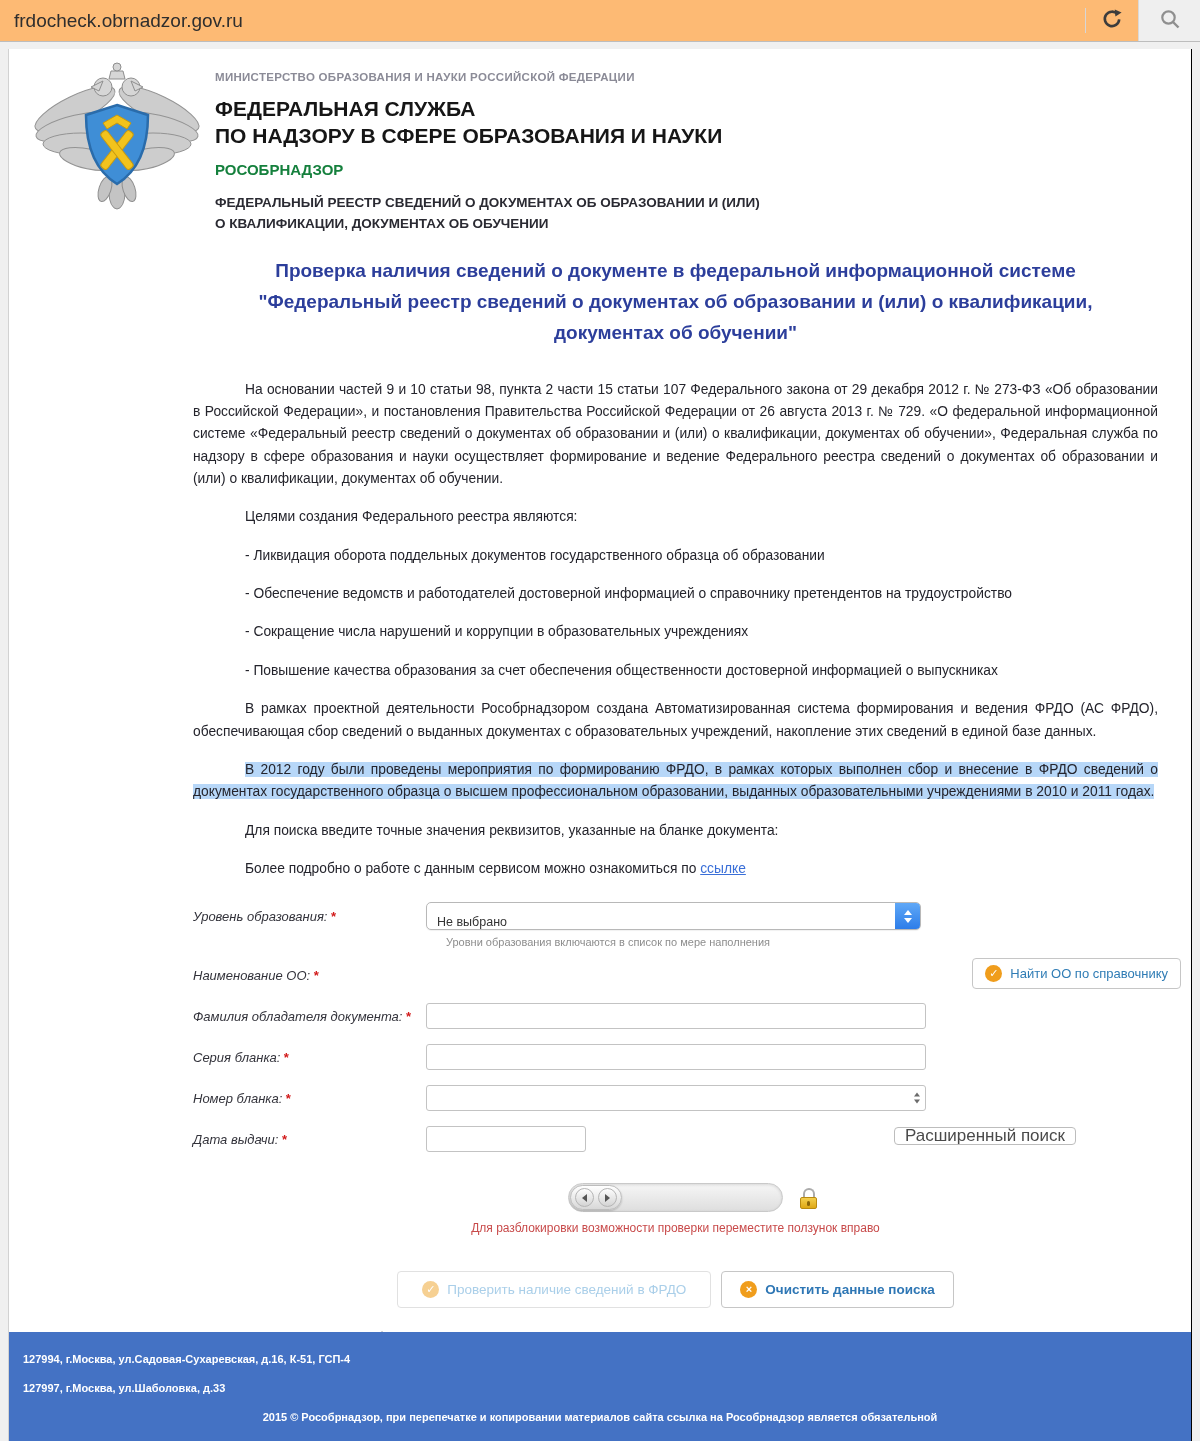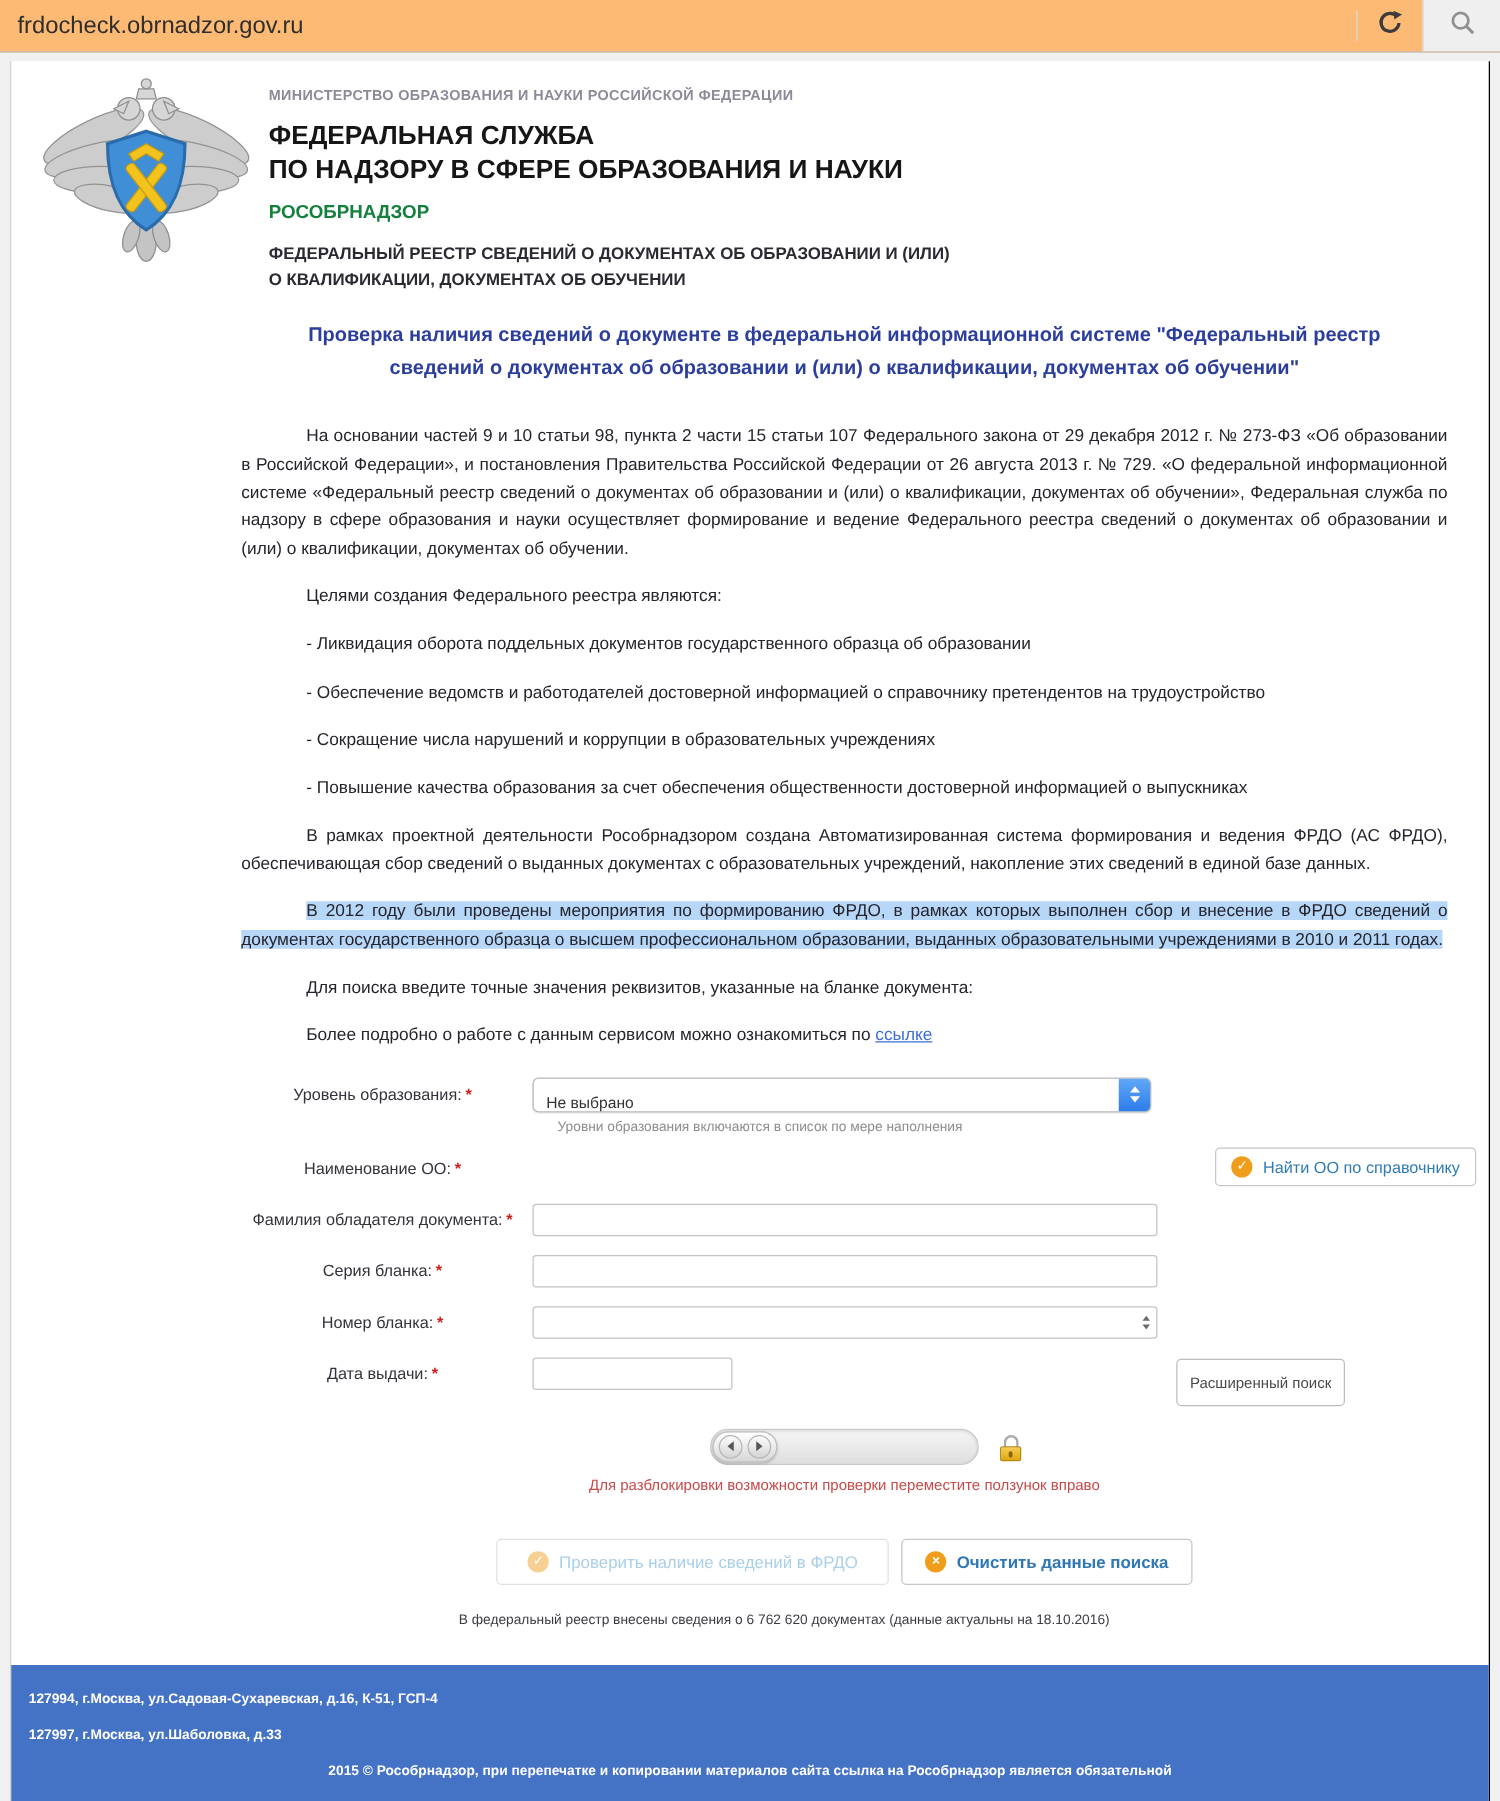--- a/index.html
+++ b/index.html
@@ -35,35 +35,35 @@
   .header-text { margin-left:10px; padding-top:14px; }
   .ministry { color:#8b8b97; font-size:11.5px; font-weight:bold; letter-spacing:.3px; }
   .service-name { margin-top:12px; color:#161616; font-size:21px; font-weight:bold; line-height:1.3; }
   .agency { margin-top:11px; color:#15803d; font-size:15px; font-weight:bold; }
   .registry-name { margin-top:15px; color:#2a2a32; font-size:13.5px; font-weight:bold; line-height:1.55; }
 
   
   .content { margin-left:184px; width:965px; position:relative; }
   .page-title {
     margin:22px 28px 0; text-align:center;
-    color:#2c3e9b; font-size:16px; font-weight:bold; line-height:1.62;
+    color:#2c3e9b; font-size:19px; font-weight:bold; line-height:1.62;
   }
   .para {
     margin-top:16px; text-align:justify; text-indent:52px;
     color:#24242c; font-size:13.8px; line-height:1.62;
   }
   .para.first { margin-top:30px; }
   .goal-line { text-align:left; }
   .hl { background:#b7d7f8; }
   .doc-link { color:#3a6fd8; text-decoration:underline; cursor:pointer; }
 
   
   .frdo-form { margin-top:22px; position:relative; }
   .form-row { display:flex; align-items:center; margin-top:13px; position:relative; min-height:28px; }
-  .form-label { width:226px; text-align:center; color:#33333b; font-size:13px; flex:none; }
+  .form-label { width:226px; text-align:left; color:#33333b; font-size:13px; flex:none;font-style:italic; }
   .req { color:#d21a1a; font-weight:bold; margin-left:3px; }
   .field-slot { margin-left:7px; position:relative; }
 
   .text-input {
     width:500px; height:26px; border:1px solid #c3c3c3; border-radius:3px;
     background:#fff; font-size:13px; padding:0 8px; color:#333; outline:none;
   }
   .text-input.small { width:160px; }
 
   
@@ -97,22 +97,22 @@
   .btn {
     display:inline-flex; align-items:center; justify-content:center; gap:8px;
     background:#fff; border:1px solid #c6c6c6; border-radius:4px; cursor:pointer;
     font-family:inherit;
   }
   .find-oo-btn {
     position:absolute; right:-23px; top:-3px; height:31px; padding:0 12px;
     color:#2f7cb5; font-size:13px;
   }
   .adv-search-btn {
-    position:absolute; right:82px; top:2px; height:16px; padding:18px 10px;
-    color:#4a4a4a; font-size:12px; border-radius:4px; border-color:#bdbdbd;
+    position:absolute; right:82px; top:2px; height:16px; padding:8px 10px;
+    color:#4a4a4a; font-size:17px; border-radius:4px; border-color:#bdbdbd;
   }
   .icon-circle {
     width:17px; height:17px; border-radius:50%; background:#f09d1c; flex:none;
     color:#fff; font-size:11px; font-weight:bold; line-height:17px; text-align:center;
   }
   .icon-circle.faded { background:#f6d092; }
 
   
   .slider-wrap { margin-top:30px; display:flex; justify-content:center; position:relative; }
   .slider-track {

